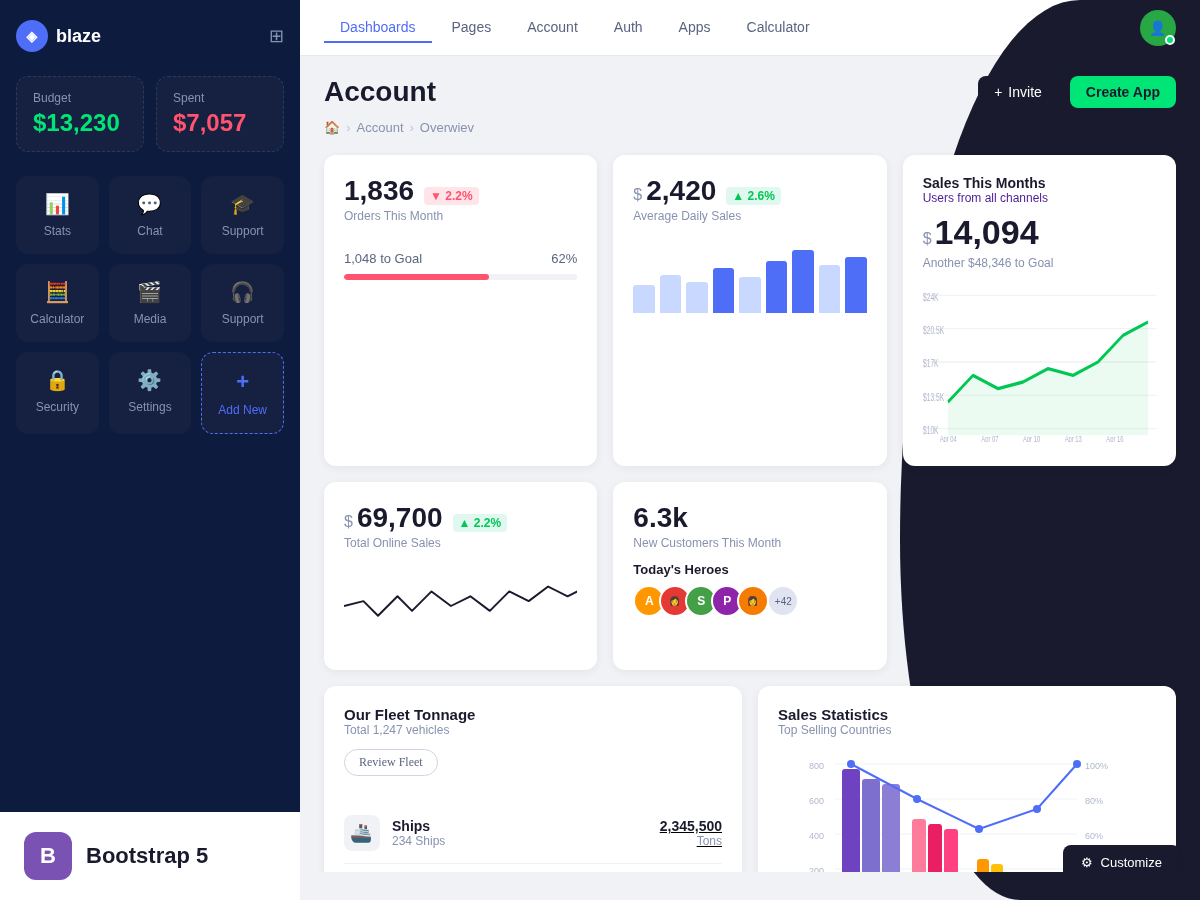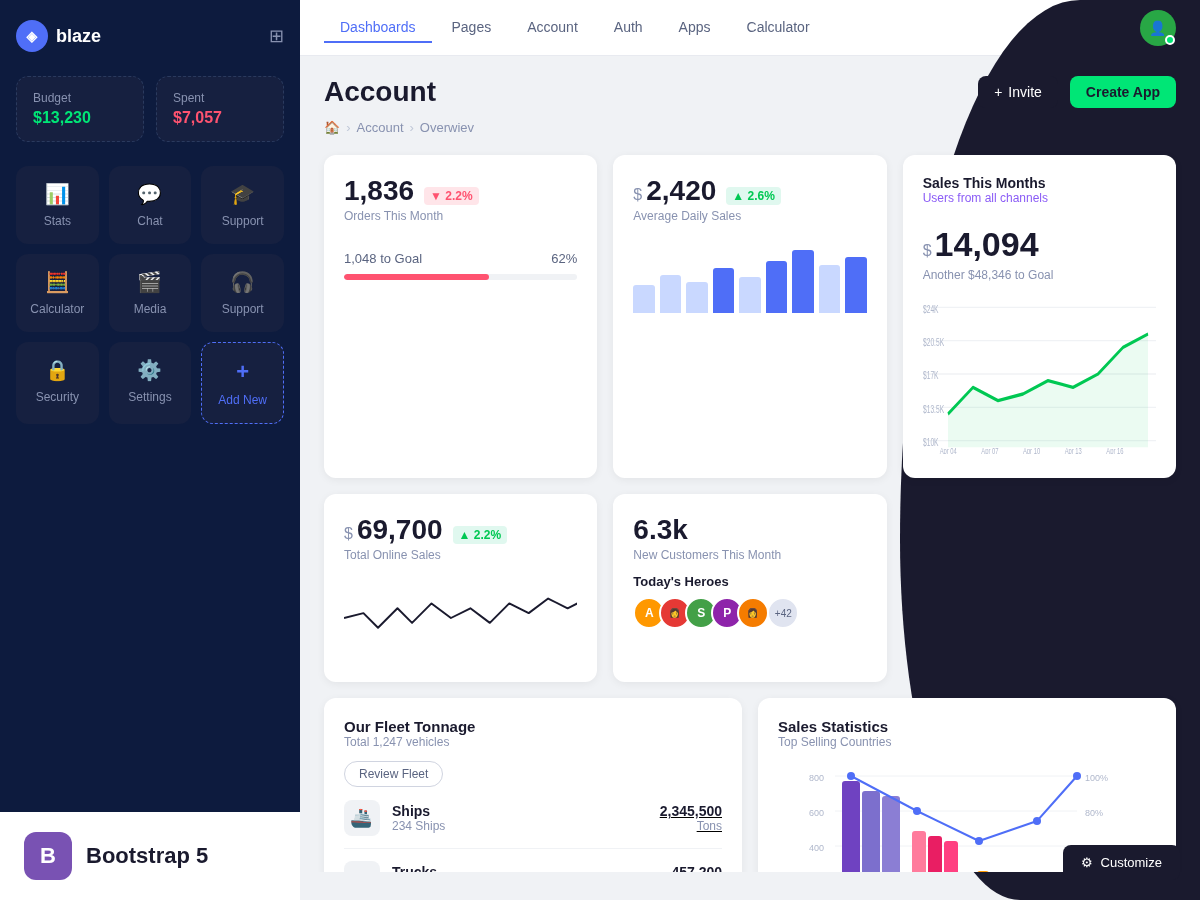--- a/index.html
+++ b/index.html
@@ -58,21 +58,21 @@
       border-radius: 12px;
       padding: 14px 16px;
       border: 1px dashed #2a3a5e;
     }
     .budget-label {
       color: #8892b0;
       font-size: 12px;
       margin-bottom: 4px;
     }
     .budget-value {
-      font-size: 16px;
+      font-size: 24px;
       font-weight: 700;
     }
     .budget-value.green { color: #00e676; }
     .budget-value.red { color: #ff5370; }
 
     
     .nav-grid {
       display: grid;
       grid-template-columns: 1fr 1fr 1fr;
       gap: 10px;
@@ -348,22 +348,21 @@
       padding: 20px;
       box-shadow: 0 2px 8px rgba(0,0,0,0.06);
     }
     .sales-title {
       font-size: 14px;
       font-weight: 600;
       color: #1a1a2e;
     }
     .sales-subtitle {
       font-size: 12px;
-      color: #8b5cf6;
-      margin-bottom: 12px;
+      color: #4c1d95;
     }
     .sales-big-value {
       font-size: 34px;
       font-weight: 700;
       color: #1a1a2e;
       margin: 8px 1px 4px;
     }
     .sales-goal {
       font-size: 12px;
       color: #8892b0;
@@ -452,21 +451,22 @@
       margin-bottom: 12px;
     }
     .review-btn {
       background: white;
       border: 1px solid #d0d4e0;
       border-radius: 20px;
       padding: 5px 14px;
       font-size: 12px;
       color: #5a6480;
       cursor: pointer;
-      margin-bottom: 1px;
+      margin-bottom: 27px;
+      font-family: Liberation Serif, serif;
     }
     .fleet-row {
       display: flex;
       align-items: center;
       justify-content: space-between;
       padding: 12px 0;
       border-bottom: 1px solid #f0f2f5;
     }
     .fleet-row:last-child { border-bottom: none; }
     .fleet-icon {

